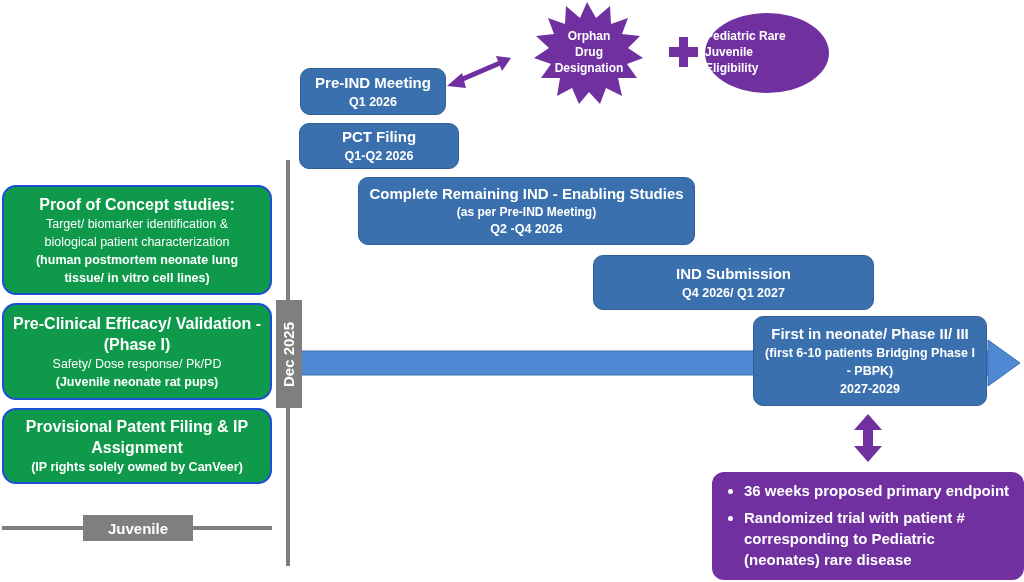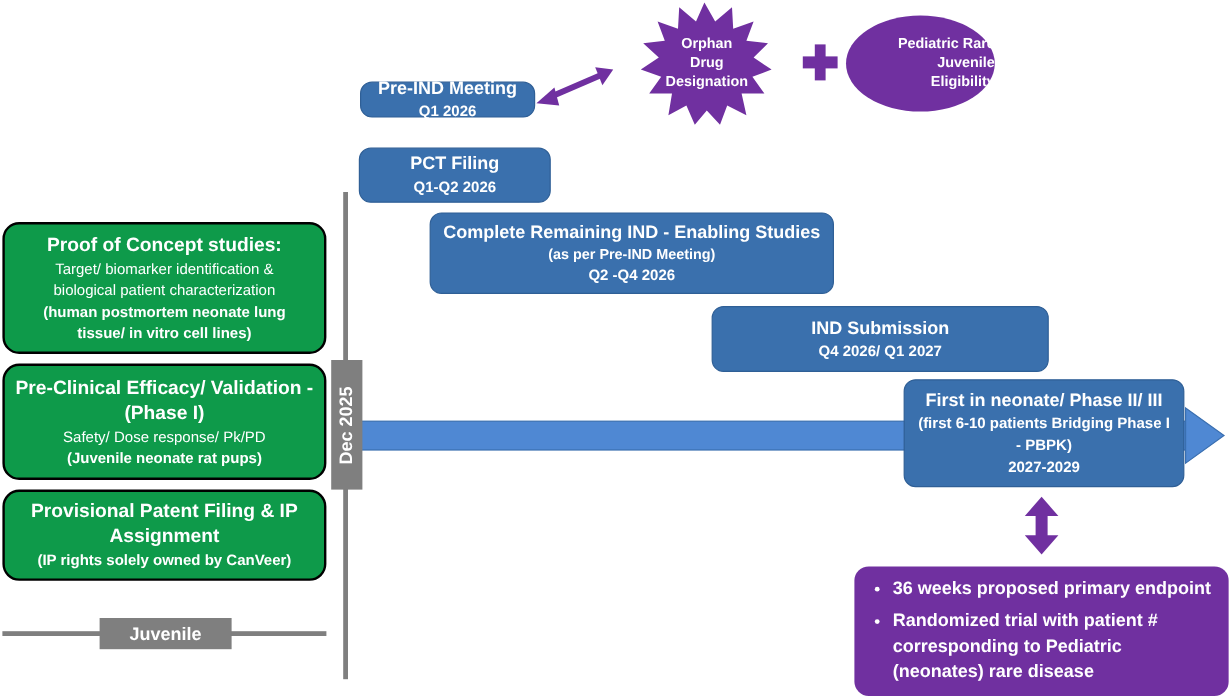--- a/index.html
+++ b/index.html
@@ -4,21 +4,21 @@
 <style>
   html, body { margin: 0; padding: 0; }
   body {
     width: 1024px; height: 582px; position: relative; overflow: hidden;
     background: #ffffff;
     font-family: "Liberation Sans", "DejaVu Sans", sans-serif;
     color: #ffffff;
   }
   .abs { position: absolute; }
   .green-box {
-    background: #0e9a4a; border: 2px solid #000000; border-radius: 14px;
+    background: #0e9a4a; border: 2px solid #1d4ed8; border-radius: 14px;
     box-sizing: border-box; text-align: center; display: flex; flex-direction: column;
     justify-content: center; align-items: center; padding: 2px 8px;
   }
   .blue-box {
     background: #3a70ad; border: 1px solid #2f5f96; border-radius: 10px;
     box-sizing: border-box; text-align: center; display: flex; flex-direction: column;
     justify-content: center; align-items: center; padding: 2px 8px;
   }
   .t-title { font-weight: bold; font-size: 16px; line-height: 21px; }
   .t-sub { font-size: 12.5px; line-height: 18px; }
@@ -90,21 +90,21 @@
   <div class="t-sub">Safety/ Dose response/ Pk/PD</div>
   <div class="t-bold-sm">(Juvenile neonate rat pups)</div>
 </div>
 
 <div class="abs green-box" style="left:2px;top:408px;width:270px;height:76px;">
   <div class="t-title">Provisional Patent Filing &amp;  IP</div>
   <div class="t-title">Assignment</div>
   <div class="t-bold-sm">(IP rights solely owned by CanVeer)</div>
 </div>
 
-<div class="abs blue-box" style="left:300px;top:68px;width:146px;height:30px;">
+<div class="abs blue-box" style="left:300px;top:68px;width:146px;height:47px;">
   <div class="b-title">Pre-IND Meeting</div>
   <div class="b-sub">Q1 2026</div>
 </div>
 
 <div class="abs blue-box" style="left:299px;top:123px;width:160px;height:46px;">
   <div class="b-title">PCT Filing</div>
   <div class="b-sub">Q1-Q2 2026</div>
 </div>
 
 <div class="abs blue-box" style="left:358px;top:177px;width:337px;height:68px;">
@@ -124,21 +124,21 @@
   <div class="b-sub">- PBPK)</div>
   <div class="b-sub">2027-2029</div>
 </div>
 
 <div class="abs" style="left:549px;top:28px;width:80px;text-align:center;font-weight:bold;font-size:12px;line-height:16px;">
   <div>Orphan</div>
   <div>Drug</div>
   <div>Designation</div>
 </div>
 
-<div class="abs" style="left:705px;top:28px;width:124px;text-align:right;font-weight:bold;font-size:12px;line-height:16px;">
+<div class="abs" style="left:705px;top:28px;width:124px;text-align:left;font-weight:bold;font-size:12px;line-height:16px;">
   <div>Pediatric Rare</div>
   <div>Juvenile</div>
   <div>Eligibility</div>
 </div>
 
 <div class="abs purple-box" style="left:712px;top:472px;width:312px;height:108px;">
   <ul>
     <li>36 weeks proposed primary endpoint</li>
     <li>Randomized trial with patient # corresponding to Pediatric (neonates) rare disease</li>
   </ul>

